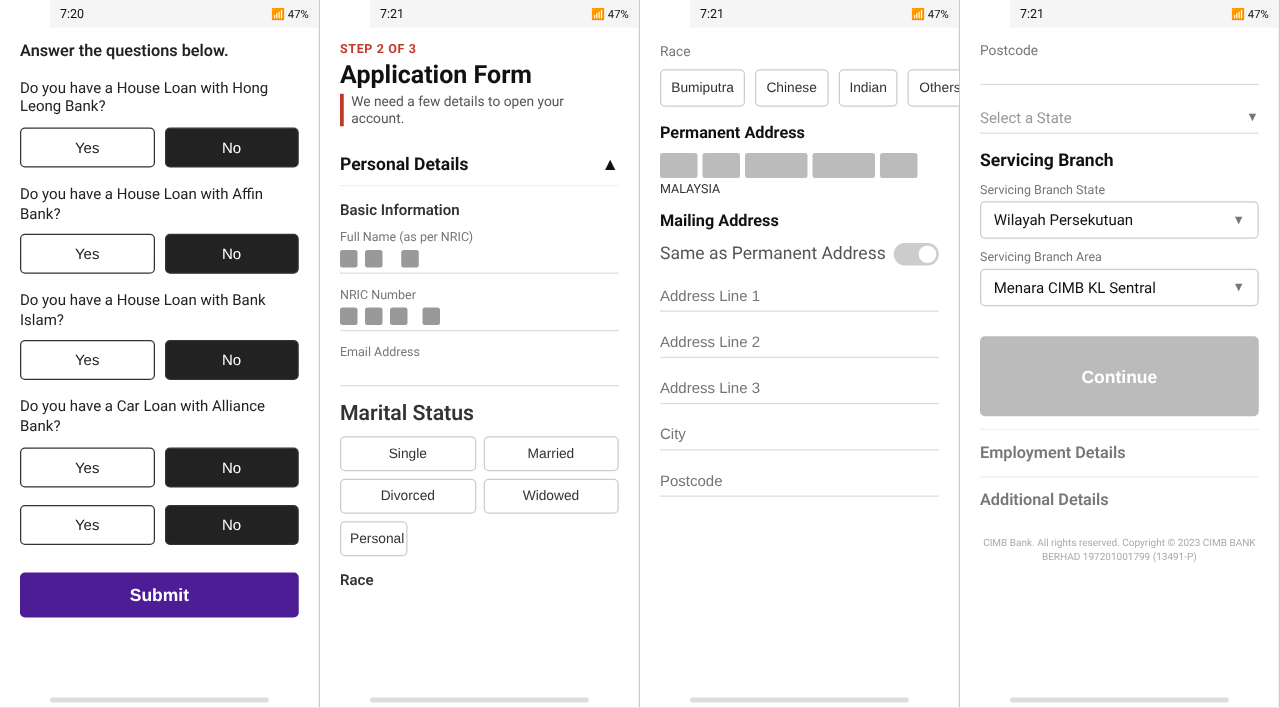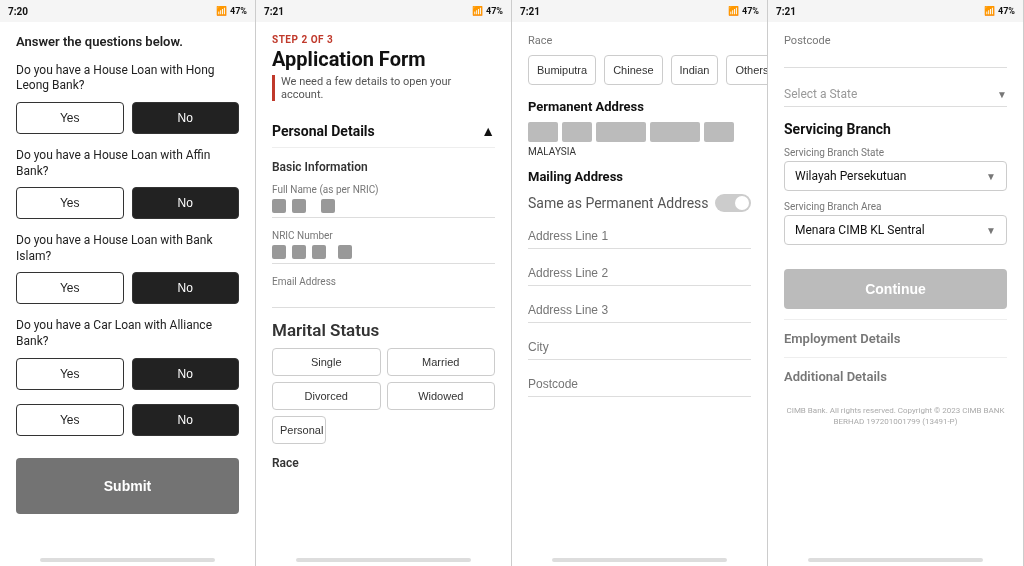--- a/index.html
+++ b/index.html
@@ -21,23 +21,24 @@
       position: relative;
     }
     .status-bar {
       height: 22px;
       background: #f5f5f5;
       display: flex;
       align-items: center;
       justify-content: space-between;
       padding: 0 8px;
       font-size: 10px;
-      font-weight: 700;
+      font-weight: 400;
       color: #111;
       flex-shrink: 0;
+      margin-left: 40px;
     }
     .status-icons {
       display: flex;
       align-items: center;
       gap: 3px;
       font-size: 9px;
     }
     .panel-content {
       flex: 1;
       overflow-y: auto;
@@ -72,22 +73,22 @@
       cursor: pointer;
       background: #fff;
       color: #222;
     }
     .btn-no {
       background: #222;
       color: #fff;
     }
     .btn-submit {
       width: 100%;
-      padding: 20px;
-      background: #737373;
+      padding: 10px;
+      background: #4c1d95;
       color: #fff;
       border: none;
       border-radius: 4px;
       font-size: 14px;
       font-weight: 600;
       margin-top: 8px;
       cursor: pointer;
     }
 
     
@@ -297,21 +298,21 @@
       padding: 7px 10px;
       margin-bottom: 10px;
       cursor: pointer;
     }
     .branch-dropdown-text {
       font-size: 12px;
       color: #111;
     }
     .btn-continue {
       width: 100%;
-      padding: 12px;
+      padding: 24px;
       background: #bbb;
       color: #fff;
       border: none;
       border-radius: 4px;
       font-size: 14px;
       font-weight: 600;
       margin: 14px 0 10px;
       cursor: pointer;
     }
     .collapsible-section {

